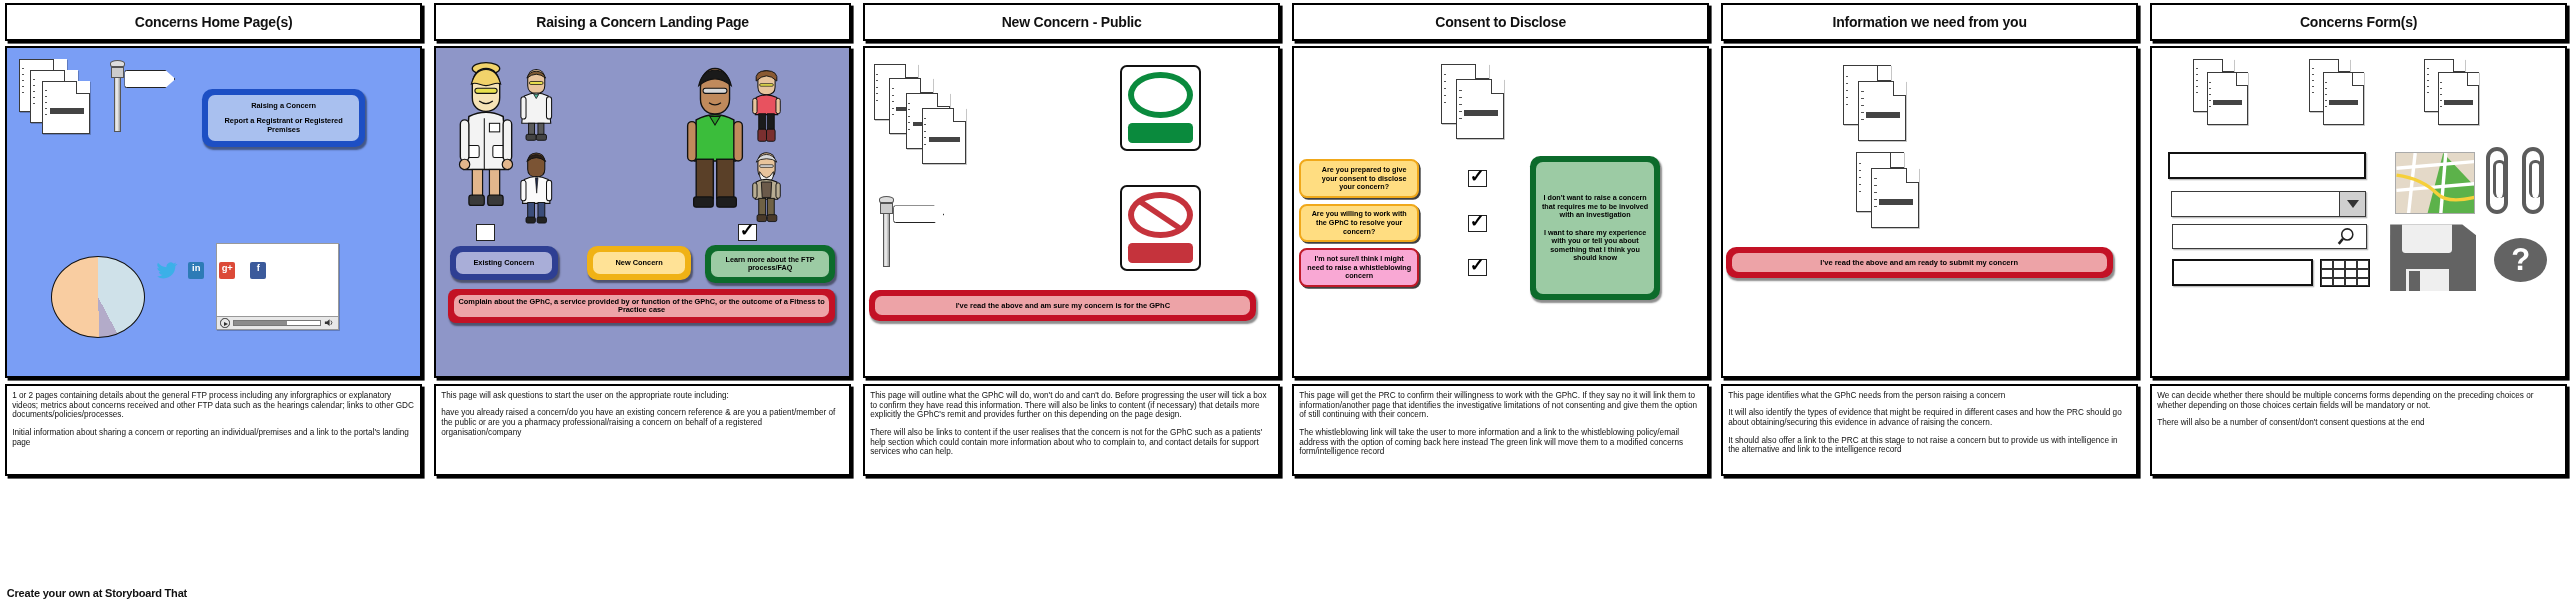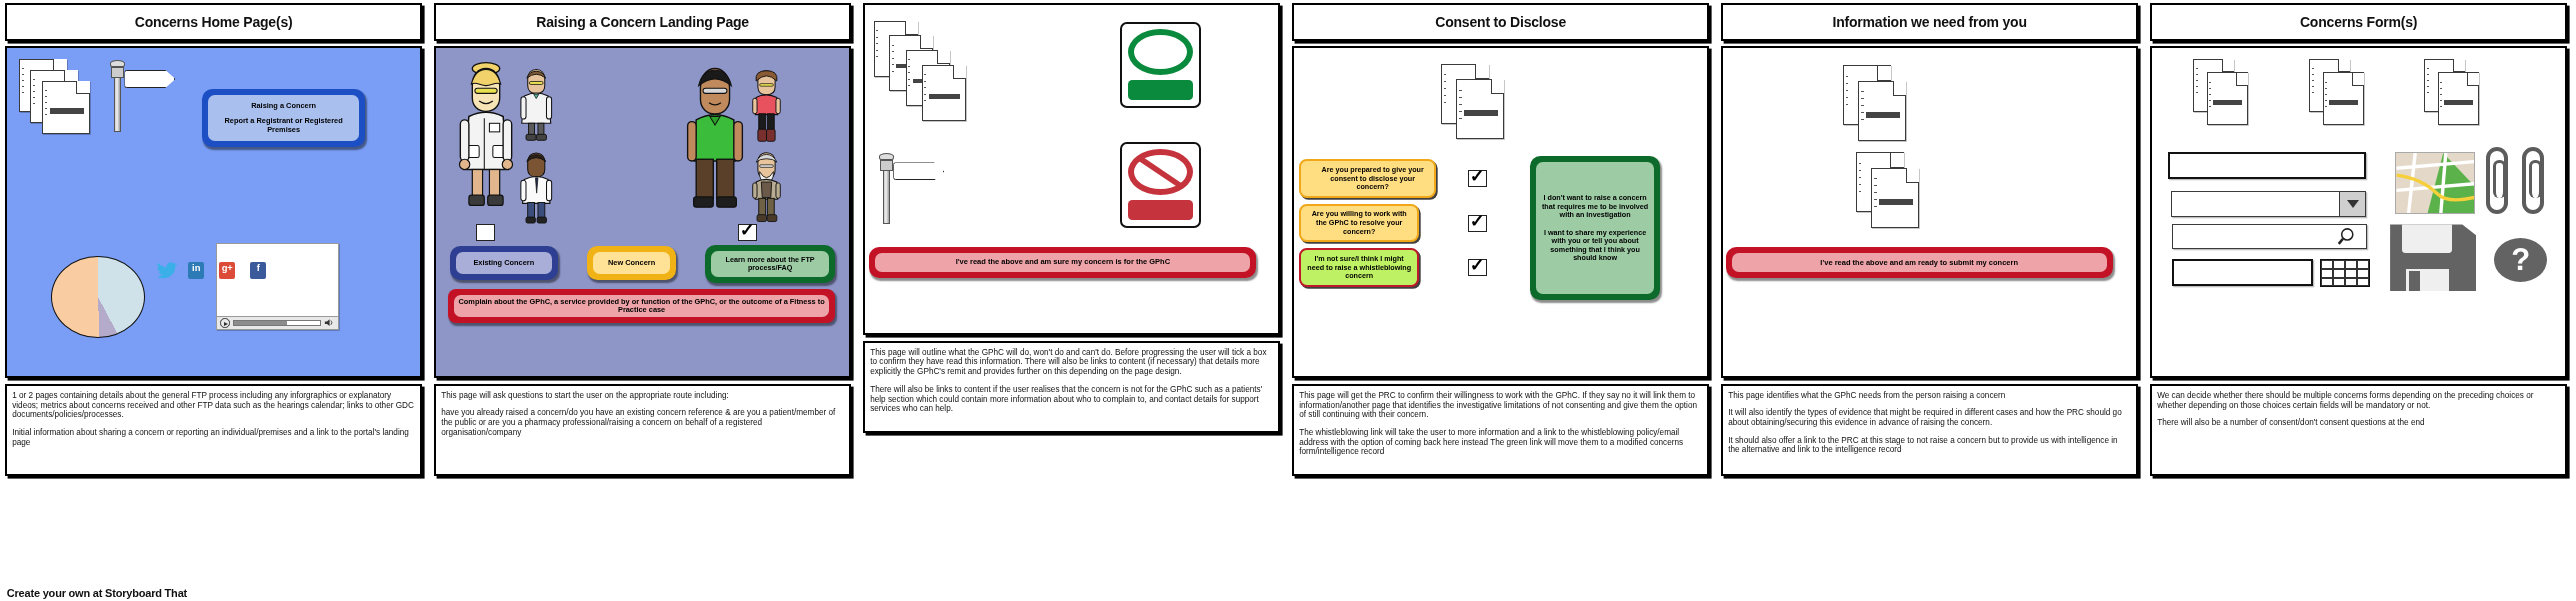--- a/index.html
+++ b/index.html
@@ -161,21 +161,21 @@
   
   .badge{
     position:absolute;
     border-radius:7.7px;
     display:flex; align-items:center; justify-content:center;
     text-align:center; font-weight:bold; font-size:7.2px; line-height:1.22;
     color:#000; padding:3.4px 5.1px;
     box-shadow:1.7px 1.7px 0 rgba(0,0,0,.75);
   }
   .badge-yellow{ background:#ffdd81; border:2.1px solid #f0a81a; }
-  .badge-red{ background:#bef264; border:2.1px solid #bf1a29; }
+  .badge-red{ background:#f9a8d4; border:2.1px solid #bf1a29; }
 
   
   .tickbox{ position:absolute; width:19px; height:17px; }
   .tickbox .sq{
     position:absolute; inset:0; background:#fff; border:1.4px solid #222;
   }
   .tickbox .mark{
     position:absolute; left:1.7px; top:-2.6px; width:100%; height:100%;
     font-size:18px; line-height:17px; font-weight:bold; color:#000;
   }
@@ -492,21 +492,21 @@
       <div class="tickbox" style="left:302px;top:176px;">
         <div class="sq"></div>
           <div class="mark">✓</div>
       </div>
 
       <div class="btn3d btn-navy" style="left:13.7px;top:198px;width:108px;height:34px;">
         <div class="inner">
             <span style="font-size:7.4px;">Existing Concern</span>
           </div>
       </div>
-      <div class="btn3d btn-yellow" style="left:151px;top:198px;width:89px;height:34px;">
+      <div class="btn3d btn-yellow" style="left:151px;top:198px;width:104px;height:34px;">
         <div class="inner">
             <span style="font-size:7.4px;">New Concern</span>
           </div>
       </div>
       <div class="btn3d btn-green" style="left:269px;top:197px;width:130px;height:38px;">
         <div class="inner">
             <span style="font-size:7.2px;">Learn more about the FTP process/FAQ</span>
           </div>
       </div>
       <div class="btn3d btn-red" style="left:12px;top:241px;width:387px;height:34px;border-radius:8px;">
@@ -515,20 +515,23 @@
           </div>
       </div>
     </div>
     <div class="caption">
       <p>This page will ask questions to start the user on the appropriate route including:</p>
       <p>have you already raised a concern/do you have an existing concern reference &amp; are you a patient/member of the public or are you a pharmacy professional/raising a concern on behalf of a registered organisation/company</p>
     </div>
   </div>
 
   <div class="cell">
+    <div class="title-box">
+      <div class="t">New Concern - Public</div>
+    </div>
     <div class="scene">
       <div class="abs" style="left:8.6px;top:15.4px;width:120px;height:103px;">
         <div class="doc" style="position:absolute;left:0;top:0;width:44px;height:56px;">
             <div class="fold"></div>
             <div class="rib">
               <i></i>
               <i></i>
               <i></i>
               <i></i>
               <i></i>
@@ -639,21 +642,21 @@
             </div>
             <div class="lines">
               <i></i>
               <i></i>
               <i></i>
               <i></i>
               <i></i>
             </div>
           </div>
       </div>
-      <div class="badge badge-yellow" style="left:5.1px;top:111px;width:137px;height:39px;padding-left:15px;">
+      <div class="badge badge-yellow" style="left:5.1px;top:111px;width:120px;height:39px;padding-left:15px;">
         <span>Are you prepared to give your consent to disclose your concern?</span>
       </div>
       <div class="badge badge-yellow" style="left:5.1px;top:156px;width:120px;height:38px;">
         <span>Are you willing to work with the GPhC to resolve your concern?</span>
       </div>
       <div class="badge badge-red" style="left:5.1px;top:200px;width:120px;height:39px;">
         <span>I'm not sure/I think I might need to raise a whistleblowing concern</span>
       </div>
       <div class="tickbox" style="left:174px;top:122px;">
           <div class="sq"></div>

